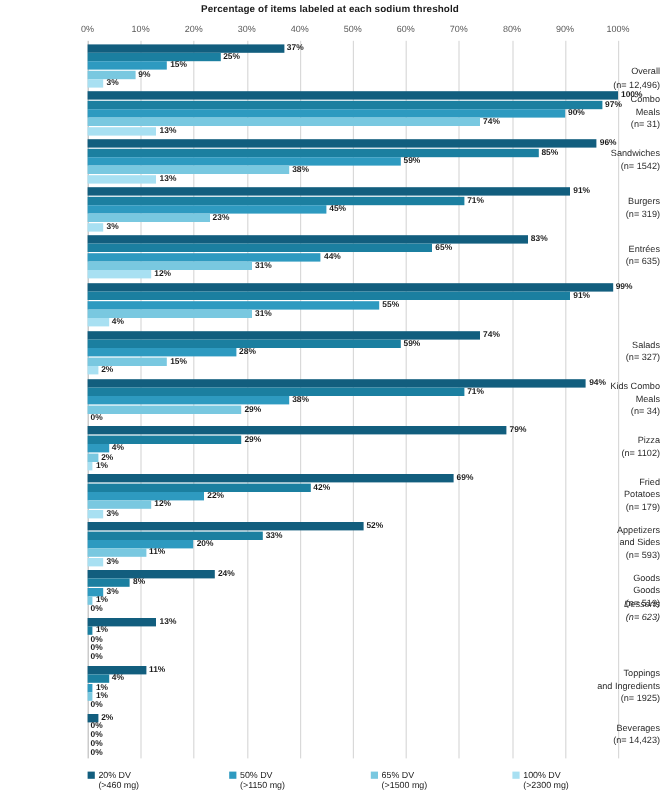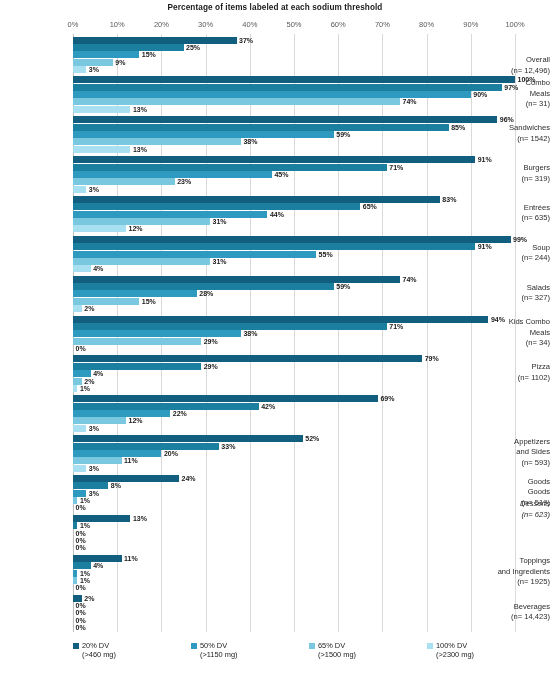--- a/index.html
+++ b/index.html
@@ -349,37 +349,38 @@
       <span class="nn">(n= 1542)</span>
     </div>
     <div class="cat-label" style="top: 163.033px;">
       <span class="nm">Burgers</span>
       <span class="nn">(n= 319)</span>
     </div>
     <div class="cat-label" style="top: 202.9px;">
       <span class="nm">Entrées</span>
       <span class="nn">(n= 635)</span>
     </div>
-    <div class="cat-label" style="top: 242.767px;">
-      <span class="nm">Soup</span>
-      <span class="nn">(n= 244)</span>
-    </div>
     <div class="cat-label" style="top: 282.633px;">
       <span class="nm">Salads</span>
       <span class="nn">(n= 327)</span>
     </div>
     <div class="cat-label" style="top: 317.25px;">
       <span class="nm">Kids Combo</span>
       <span class="nm">Meals</span>
       <span class="nn">(n= 34)</span>
     </div>
     <div class="cat-label" style="top: 362.367px;">
       <span class="nm">Pizza</span>
       <span class="nn">(n= 1102)</span>
     </div>
+    <div class="cat-label" style="top: 396.983px;">
+      <span class="nm">Fried</span>
+      <span class="nm">Potatoes</span>
+      <span class="nn">(n= 179)</span>
+    </div>
     <div class="cat-label" style="top: 436.85px;">
       <span class="nm">Appetizers</span>
       <span class="nm">and Sides</span>
       <span class="nn">(n= 593)</span>
     </div>
     <div class="cat-label" style="top: 476.717px;">
       <span class="nm">Goods</span>
       <span class="nm">Goods</span>
       <span class="nn">(n= 519)</span>
     </div>

